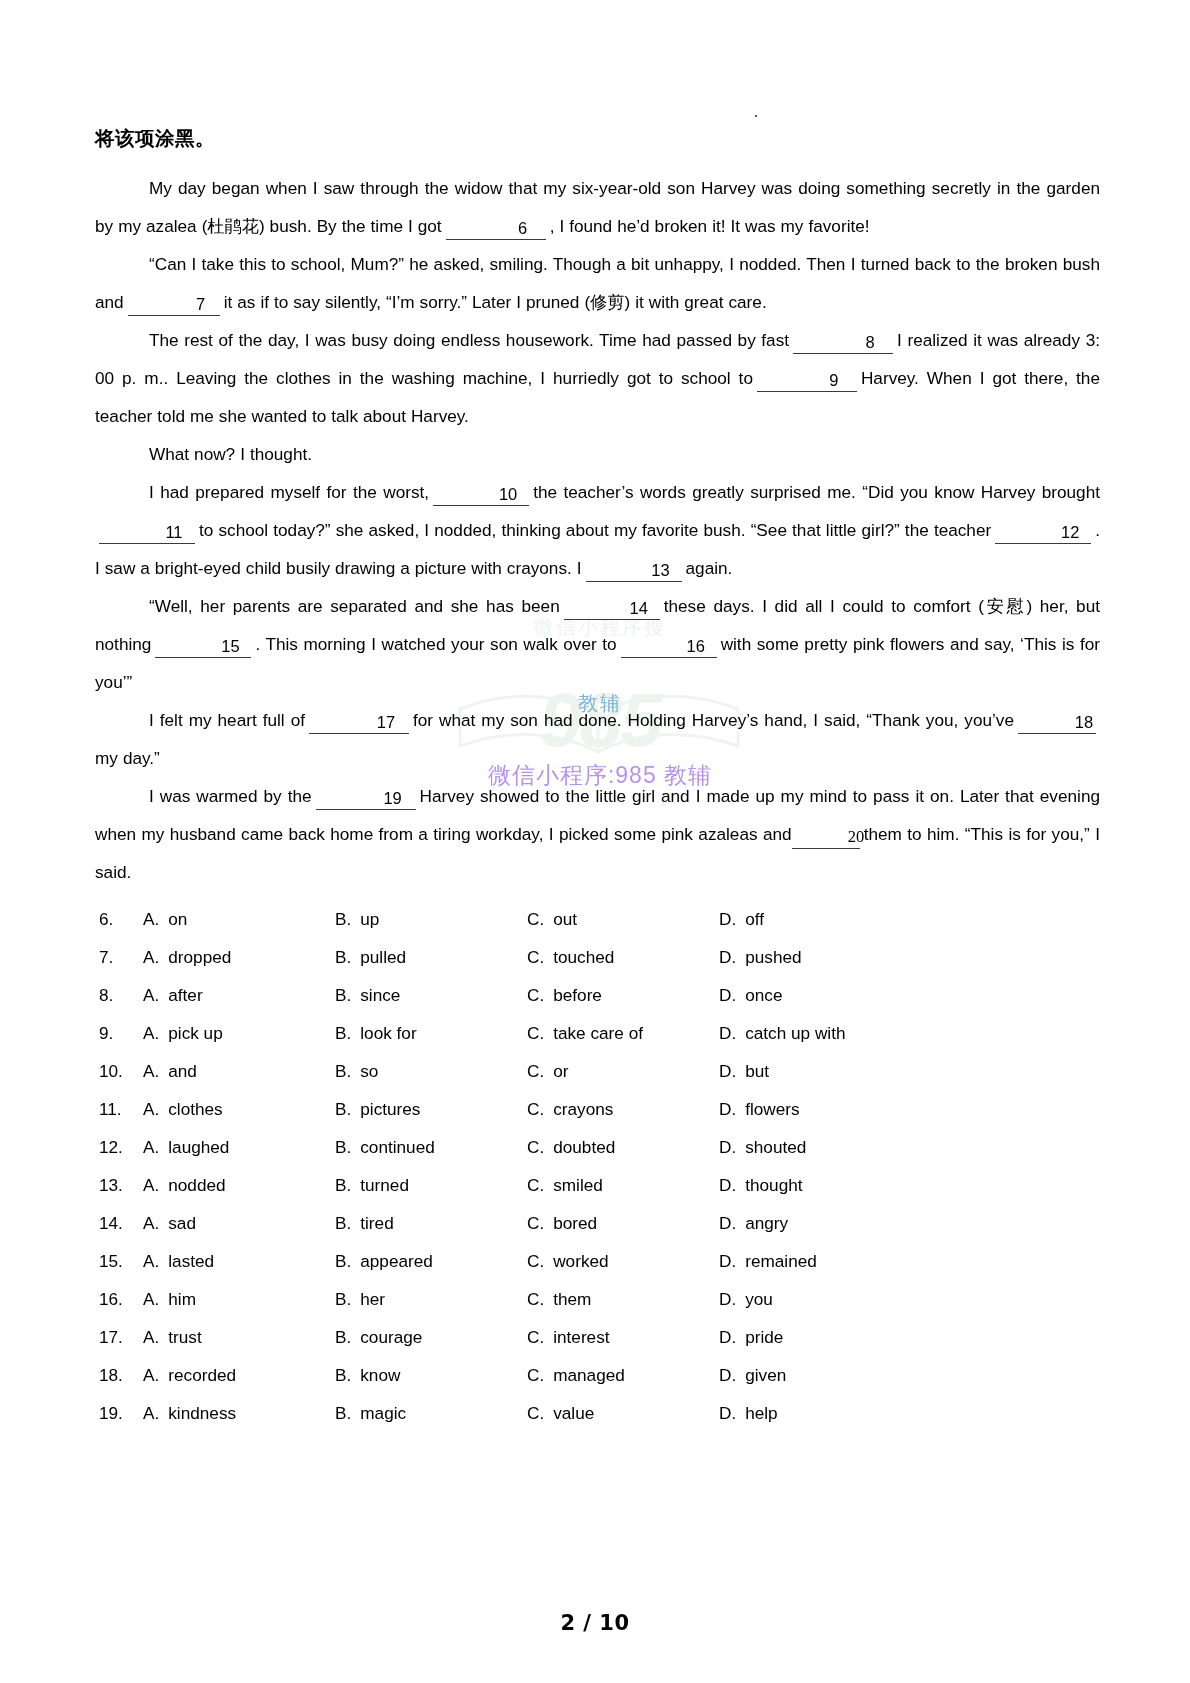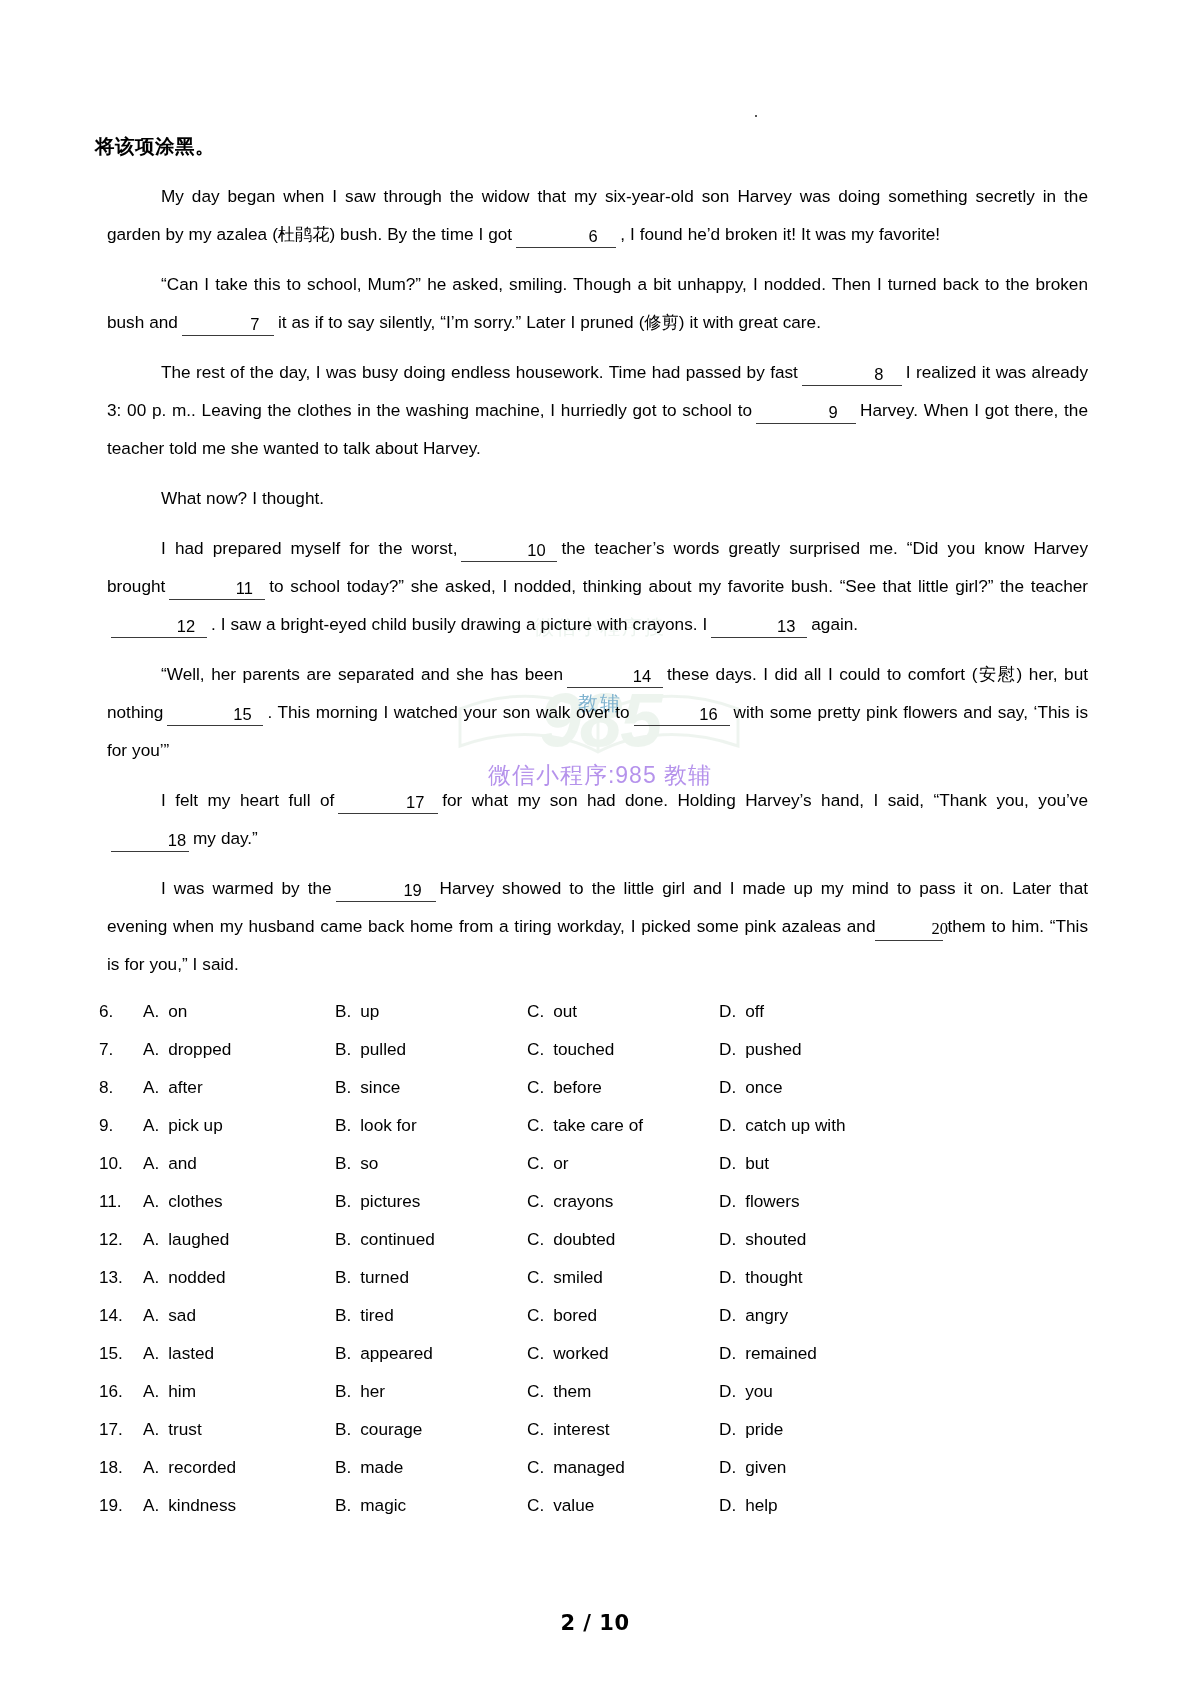--- a/index.html
+++ b/index.html
@@ -96,29 +96,29 @@
     width: 2px;
     height: 2px;
     background: #555;
     z-index: 3;
   }
   .section-heading {
     font-family: "DejaVu Sans", "Liberation Sans", sans-serif;
     font-weight: bold;
     font-size: 19.5px;
     line-height: 1;
-    margin: 12px 0 20px 0;
+    margin: 4px 0 20px 0;
     letter-spacing: 0.5px;
   }
   .para {
     font-size: 17.2px;
     line-height: 38px;
     text-align: justify;
     text-justify: inter-word;
-    margin: 12px;
+    margin: 0;
     text-indent: 54px;
     word-spacing: 0.2px;
   }
 
   
   .blank {
     display: inline-block;
     text-align: center;
     border-bottom: 1.6px solid #3a3a3a;
     line-height: 22px;
@@ -469,21 +469,21 @@
       </div>
 
       <div class="opt-row">
         <span class="opt-num">18.</span>
         <span class="opt-cell">
             <span class="letter">A.</span>
             <span class="text">recorded</span>
           </span>
         <span class="opt-cell">
             <span class="letter">B.</span>
-            <span class="text">made</span>
+            <span class="text">know</span>
           </span>
         <span class="opt-cell">
             <span class="letter">C.</span>
             <span class="text">managed</span>
           </span>
         <span class="opt-cell">
             <span class="letter">D.</span>
             <span class="text">given</span>
           </span>
       </div>

